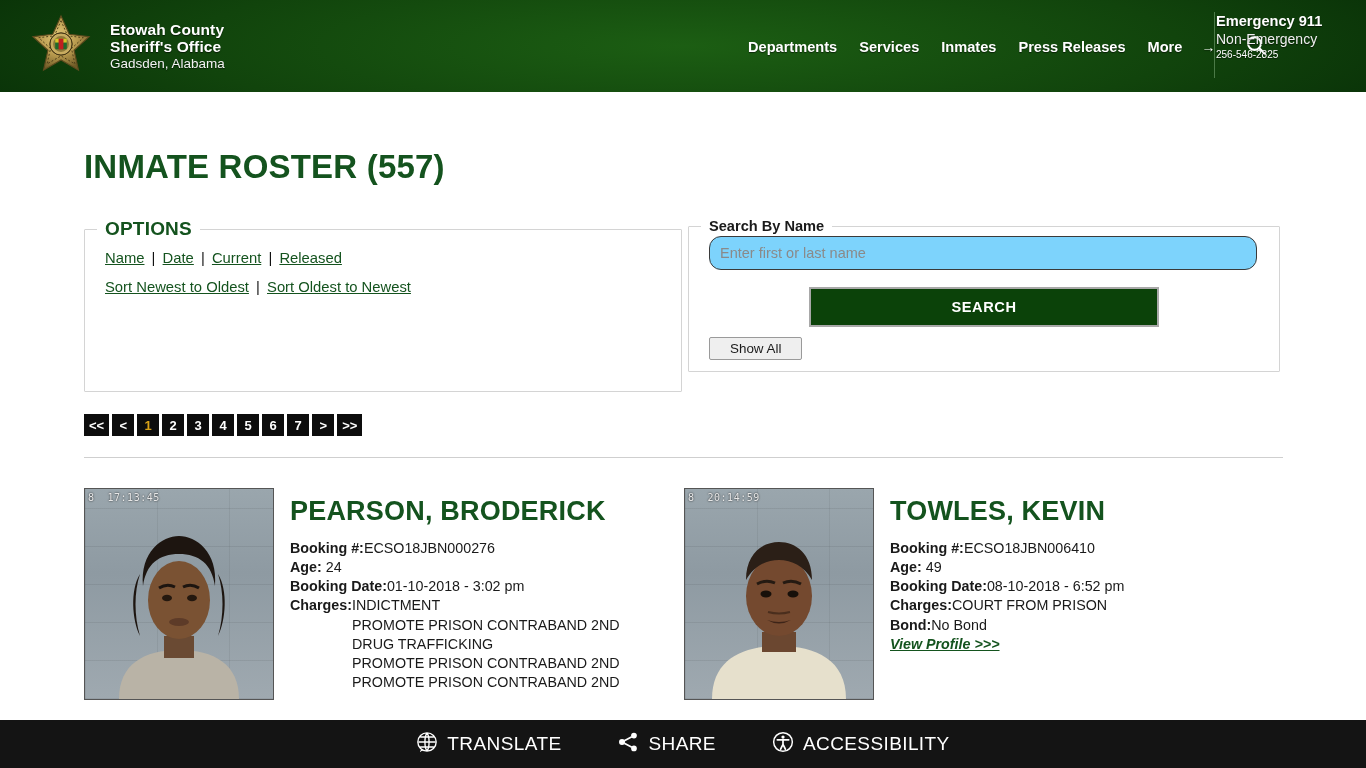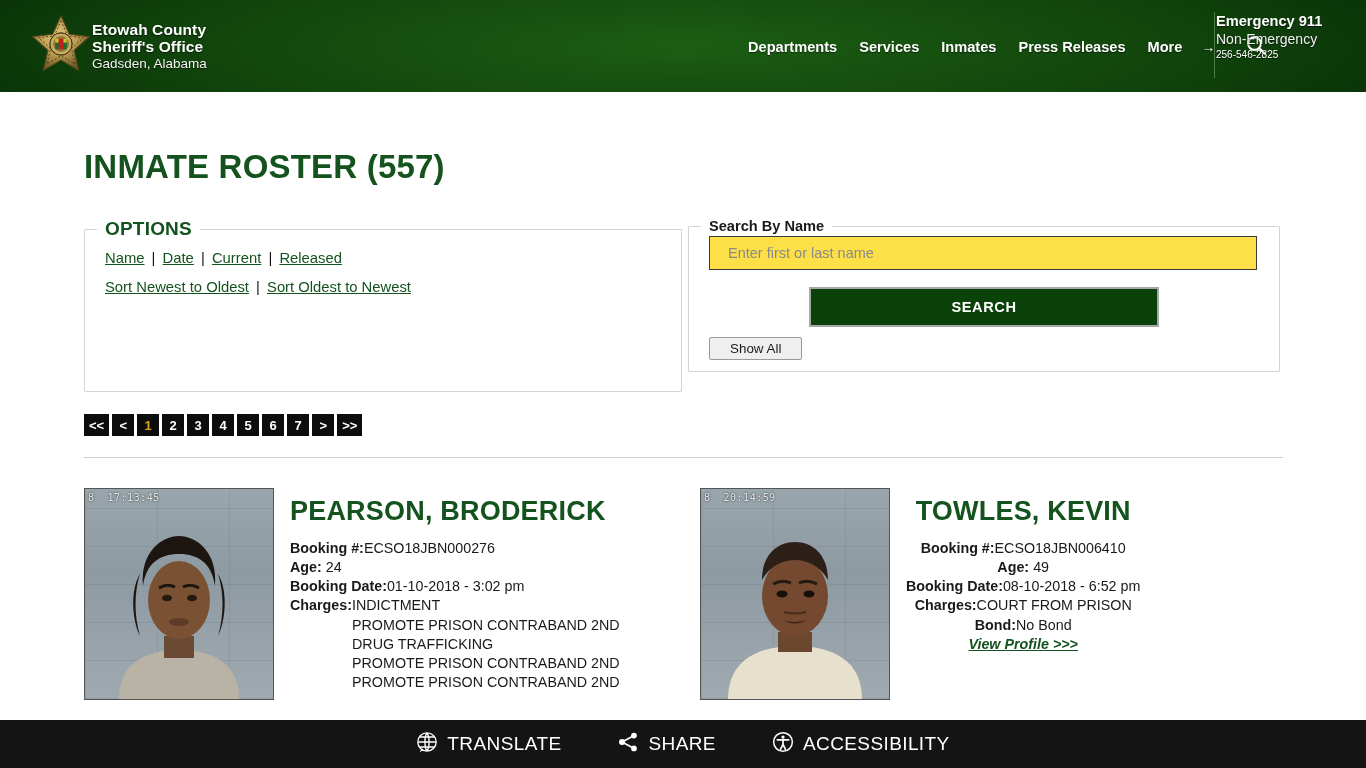--- a/index.html
+++ b/index.html
@@ -18,21 +18,21 @@
     position: relative;
     width: 1366px; height: 92px;
     background:
       radial-gradient(ellipse 900px 150px at 50% 50%, #1c5e13 0%, #11440c 55%, #062a06 100%),
       linear-gradient(180deg, #041c04 0%, #0d3f0a 22%, #134a0f 50%, #0b3408 80%, #020f02 100%);
     display: flex; align-items: center;
     overflow: hidden;
   }
   .brand { display: flex; align-items: center; padding-left: 30px; }
   .badge-star { width: 62px; height: 62px; flex: none; }
-  .brand-text { margin-left: 0; line-height: 1.12; }
+  .brand-text { margin-left: 18px; line-height: 1.12; }
   .brand-line1, .brand-line2 {
     color: #fff; font-size: 15.5px; font-weight: bold; letter-spacing: .1px;
     text-shadow: 0 1px 1px rgba(0,0,0,.6);
   }
   .brand-line3 {
     color: #f2f2f2; font-size: 13.5px; font-weight: normal;
     text-shadow: 0 1px 1px rgba(0,0,0,.6);
   }
 
   .main-nav {
@@ -87,24 +87,24 @@
   .opt-link {
     color: #14531e; text-decoration: underline; cursor: pointer;
   }
   .sep { color: #111; padding: 0 3px; }
 
   .search-panel { width: 592px; height: 154px; margin-left: 7px; }
   .search-legend { color: #1a1a1a; font-size: 14.6px; font-weight: bold; }
   .search-body { padding: 2px 20px 0 20px; }
   .name-input {
     display: block; width: 548px; height: 34px;
-    border: 1px solid #3a3a3a; border-radius: 0;
-    padding: 0 18px; font-size: 14.5px;
+    border: 1px solid #3a3a3a; border-radius: 12px;
+    padding: 0 10px; font-size: 14.5px;
     font-family: "Liberation Sans", sans-serif;
-    color: #222; background: #fde047; outline: none;
+    color: #222; background: #7dd3fc; outline: none;
   }
   .name-input::placeholder { color: #8a8a8a; }
   .search-submit {
     display: block; margin: 17px auto 0 auto;
     width: 350px; height: 40px;
     background: #0b4209; color: #ffffff;
     border: 2px solid #a8a8a8;
     font-size: 14.6px; font-weight: bold; letter-spacing: .6px;
     font-family: "Liberation Sans", sans-serif;
     cursor: pointer;
@@ -130,21 +130,21 @@
   .page-box.active { color: #d9a217; }
 
   hr.divider {
     border: none; border-top: 1px solid #cfcfcf;
     margin: 21px 83px 0 84px;
   }
 
   
   .roster { display: flex; padding: 30px 0 0 84px; }
   .record { display: flex; width: 600px; }
-  .record.second { margin-left: 16px; text-align: center; }
+  .record.second { margin-left: 0px; }
   .mug {
     position: relative; width: 190px; height: 212px; flex: none;
     border: 1px solid #555;
     overflow: hidden;
     background: linear-gradient(180deg,#9aa6ad 0%, #8e9aa2 40%, #9fa9b0 100%);
   }
   .mug .brick {
     position: absolute; inset: 0;
     background:
       repeating-linear-gradient(0deg, rgba(0,0,0,.07) 0 1px, transparent 1px 38px),

